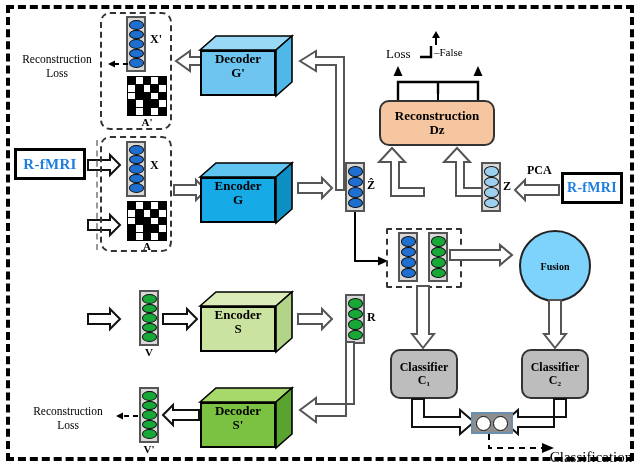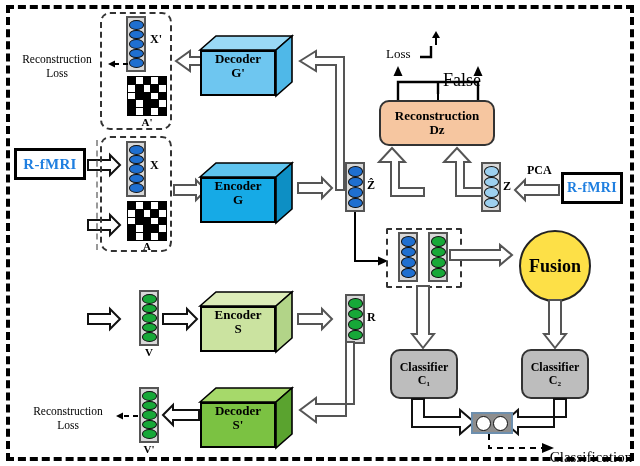--- a/index.html
+++ b/index.html
@@ -234,21 +234,21 @@
     <polygon points="34,7 24,2.5 24,11.5" fill="#000"></polygon>
   </svg>
 
 
   <svg class="abs" style="left:430px;top:31px;" width="12" height="14">
     <line x1="6" y1="14" x2="6" y2="5" stroke="#000" stroke-width="2"></line>
     <polygon points="6,0 2,7 10,7" fill="#000"></polygon>
   </svg>
 
   <div class="abs lbl" style="left:386px;top:46px;font-size:13px;">Loss</div>
-  <div class="abs lbl" style="left:434px;top:46px;font-size:18px;margin-top:24px;">–False</div>
+  <div class="abs lbl" style="left:434px;top:46px;font-size:11px;">–False</div>
 
   <svg class="abs" style="left:418px;top:46px;" width="18" height="16">
     <path d="M13,0 L13,11 L2,11" fill="none" stroke="#000" stroke-width="2.4"></path>
   </svg>
 
   <svg class="abs" style="left:392px;top:60px;" width="92" height="40">
     <path d="M6,40 L6,22 L86,22 L86,40" fill="none" stroke="#000" stroke-width="2.4"></path>
     <line x1="46" y1="22" x2="46" y2="34" stroke="#000" stroke-width="2.4"></line>
     <polygon points="6,6 1.5,16 10.5,16" fill="#000"></polygon>
     <polygon points="86,6 81.5,16 90.5,16" fill="#000"></polygon>
@@ -298,21 +298,21 @@
   </div>
 
   <svg class="abs" style="left:450px;top:245px;" width="62" height="20">
     <polygon points="0,5 50,5 50,0 62,10 50,20 50,15 0,15" fill="#fff" stroke="#555" stroke-width="2"></polygon>
   </svg>
 
   <svg class="abs" style="left:412px;top:286px;" width="22" height="62">
     <polygon points="5,0 17,0 17,48 22,48 11,62 0,48 5,48" fill="#fff" stroke="#555" stroke-width="2"></polygon>
   </svg>
 
-  <div class="abs circlenode" style="left:519px;top:230px;width:72px;height:72px;background:#fde047;font-size:18px;">Fusion</div>
+  <div class="abs circlenode" style="left:519px;top:230px;width:72px;height:72px;background:#7dd3fc;font-size:10px;">Fusion</div>
 
   <svg class="abs" style="left:544px;top:300px;" width="22" height="48">
     <polygon points="5,0 17,0 17,34 22,34 11,48 0,34 5,34" fill="#fff" stroke="#555" stroke-width="2"></polygon>
   </svg>
 
   <div class="abs rnode" style="left:390px;top:349px;width:68px;height:50px;background:#bdbdbd;font-size:12px;">
     <span>Classifier</span>
     <span>C₁</span>
   </div>
 

